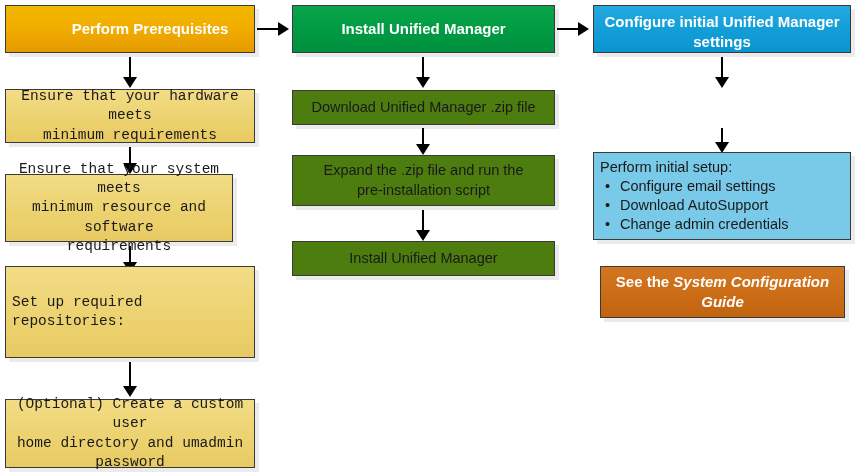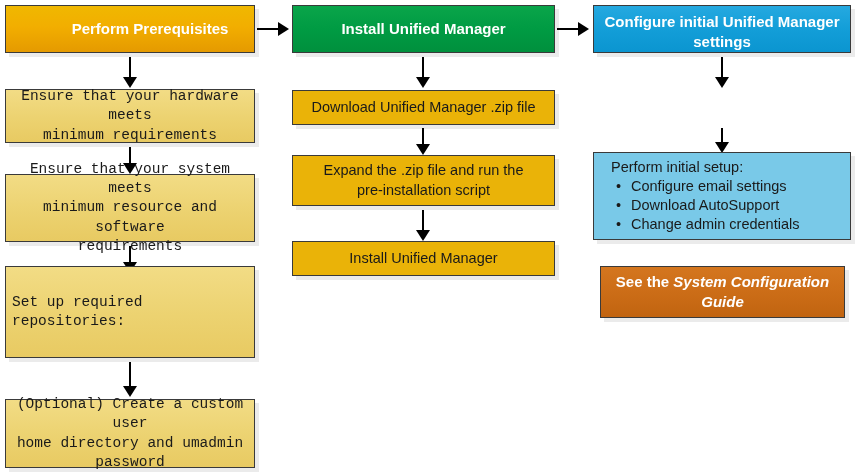--- a/index.html
+++ b/index.html
@@ -54,21 +54,21 @@
   }
   .hdr-brown {
     background: linear-gradient(to bottom, #d4761f 0%, #cc6d17 50%, #c16410 100%);
   }
   
   .body-yellow {
     background: linear-gradient(to bottom, #f2dc85 0%, #ecd270 55%, #e8ca62 100%);
     font-family: Liberation Mono, monospace;
   }
   .body-green {
-    background: #eab308;
+    background: #4d7c0f;
   }
   .body-blue {
     background: #79c9e8;
   }
   
   .listbox {
     justify-content: center;
   }
   .listbox .lead {
     font-size: 14.5px;
@@ -136,21 +136,21 @@
   <div class="arrow-down" style="left:123px; top:77px;"></div>
 
   <div class="box body-yellow" style="left:5px; top:89px; width:250px; height:54px;">
     <div class="txt">Ensure that your hardware meets
 minimum requirements</div>
   </div>
 
   <div class="vline" style="left:129px; top:147px; height:22px;"></div>
   <div class="arrow-down" style="left:123px; top:163px;"></div>
 
-  <div class="box body-yellow" style="left:5px; top:174px; width:250px; height:68px;">
+  <div class="box body-yellow" style="left:5px; top:174px; width:228px; height:68px;">
     <div class="txt">Ensure that your system meets
 minimum resource and software
 requirements</div>
   </div>
 
   <div class="vline" style="left:129px; top:246px; height:22px;"></div>
   <div class="arrow-down" style="left:123px; top:262px;"></div>
 
   <div class="box body-yellow listbox" style="left:5px; top:266px; width:250px; height:92px;">
     <div class="lead">Set up required repositories:</div>
@@ -202,21 +202,21 @@
 settings</div>
   </div>
 
   <div class="vline" style="left:721px; top:57px; height:24px;"></div>
   <div class="arrow-down" style="left:715px; top:77px;"></div>
 
 
   <div class="vline" style="left:721px; top:128px; height:22px;"></div>
   <div class="arrow-down" style="left:715px; top:142px;"></div>
 
-  <div class="box body-blue listbox" style="left:593px; top:152px; width:258px; height:88px;padding-left:11px;">
+  <div class="box body-blue listbox" style="left:593px; top:152px; width:258px; height:88px;">
     <div class="lead">Perform initial setup:</div>
     <ul>
       <li>Configure email settings</li>
       <li>Download AutoSupport</li>
       <li>Change admin credentials</li>
     </ul>
   </div>
 
   <div class="box hdr hdr-brown" style="left:600px; top:266px; width:245px; height:52px;">
     <div class="txt"><span>See the </span><span class="ital">System Configuration Guide</span></div>

